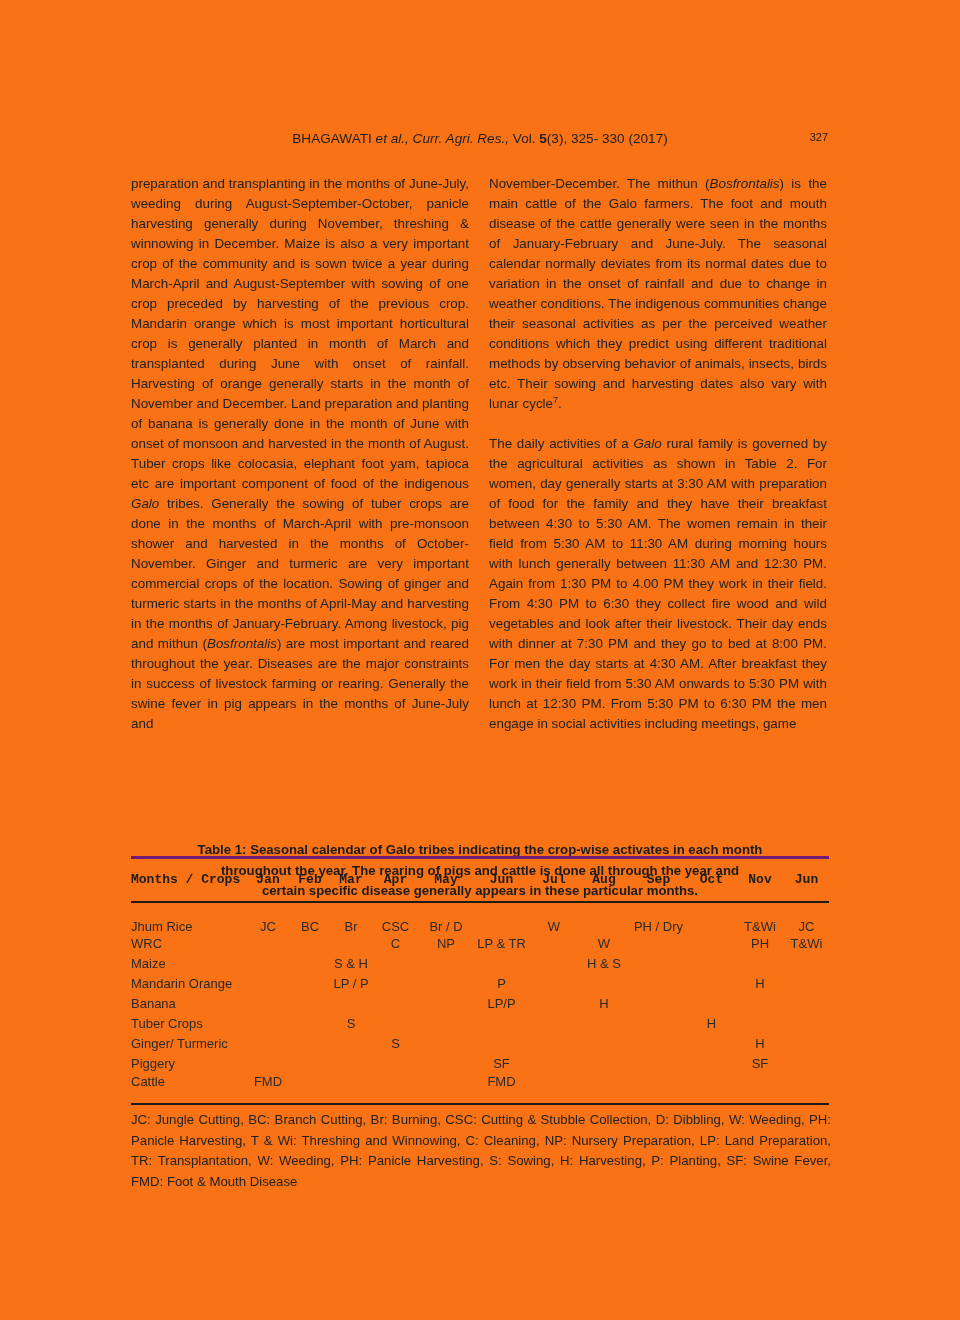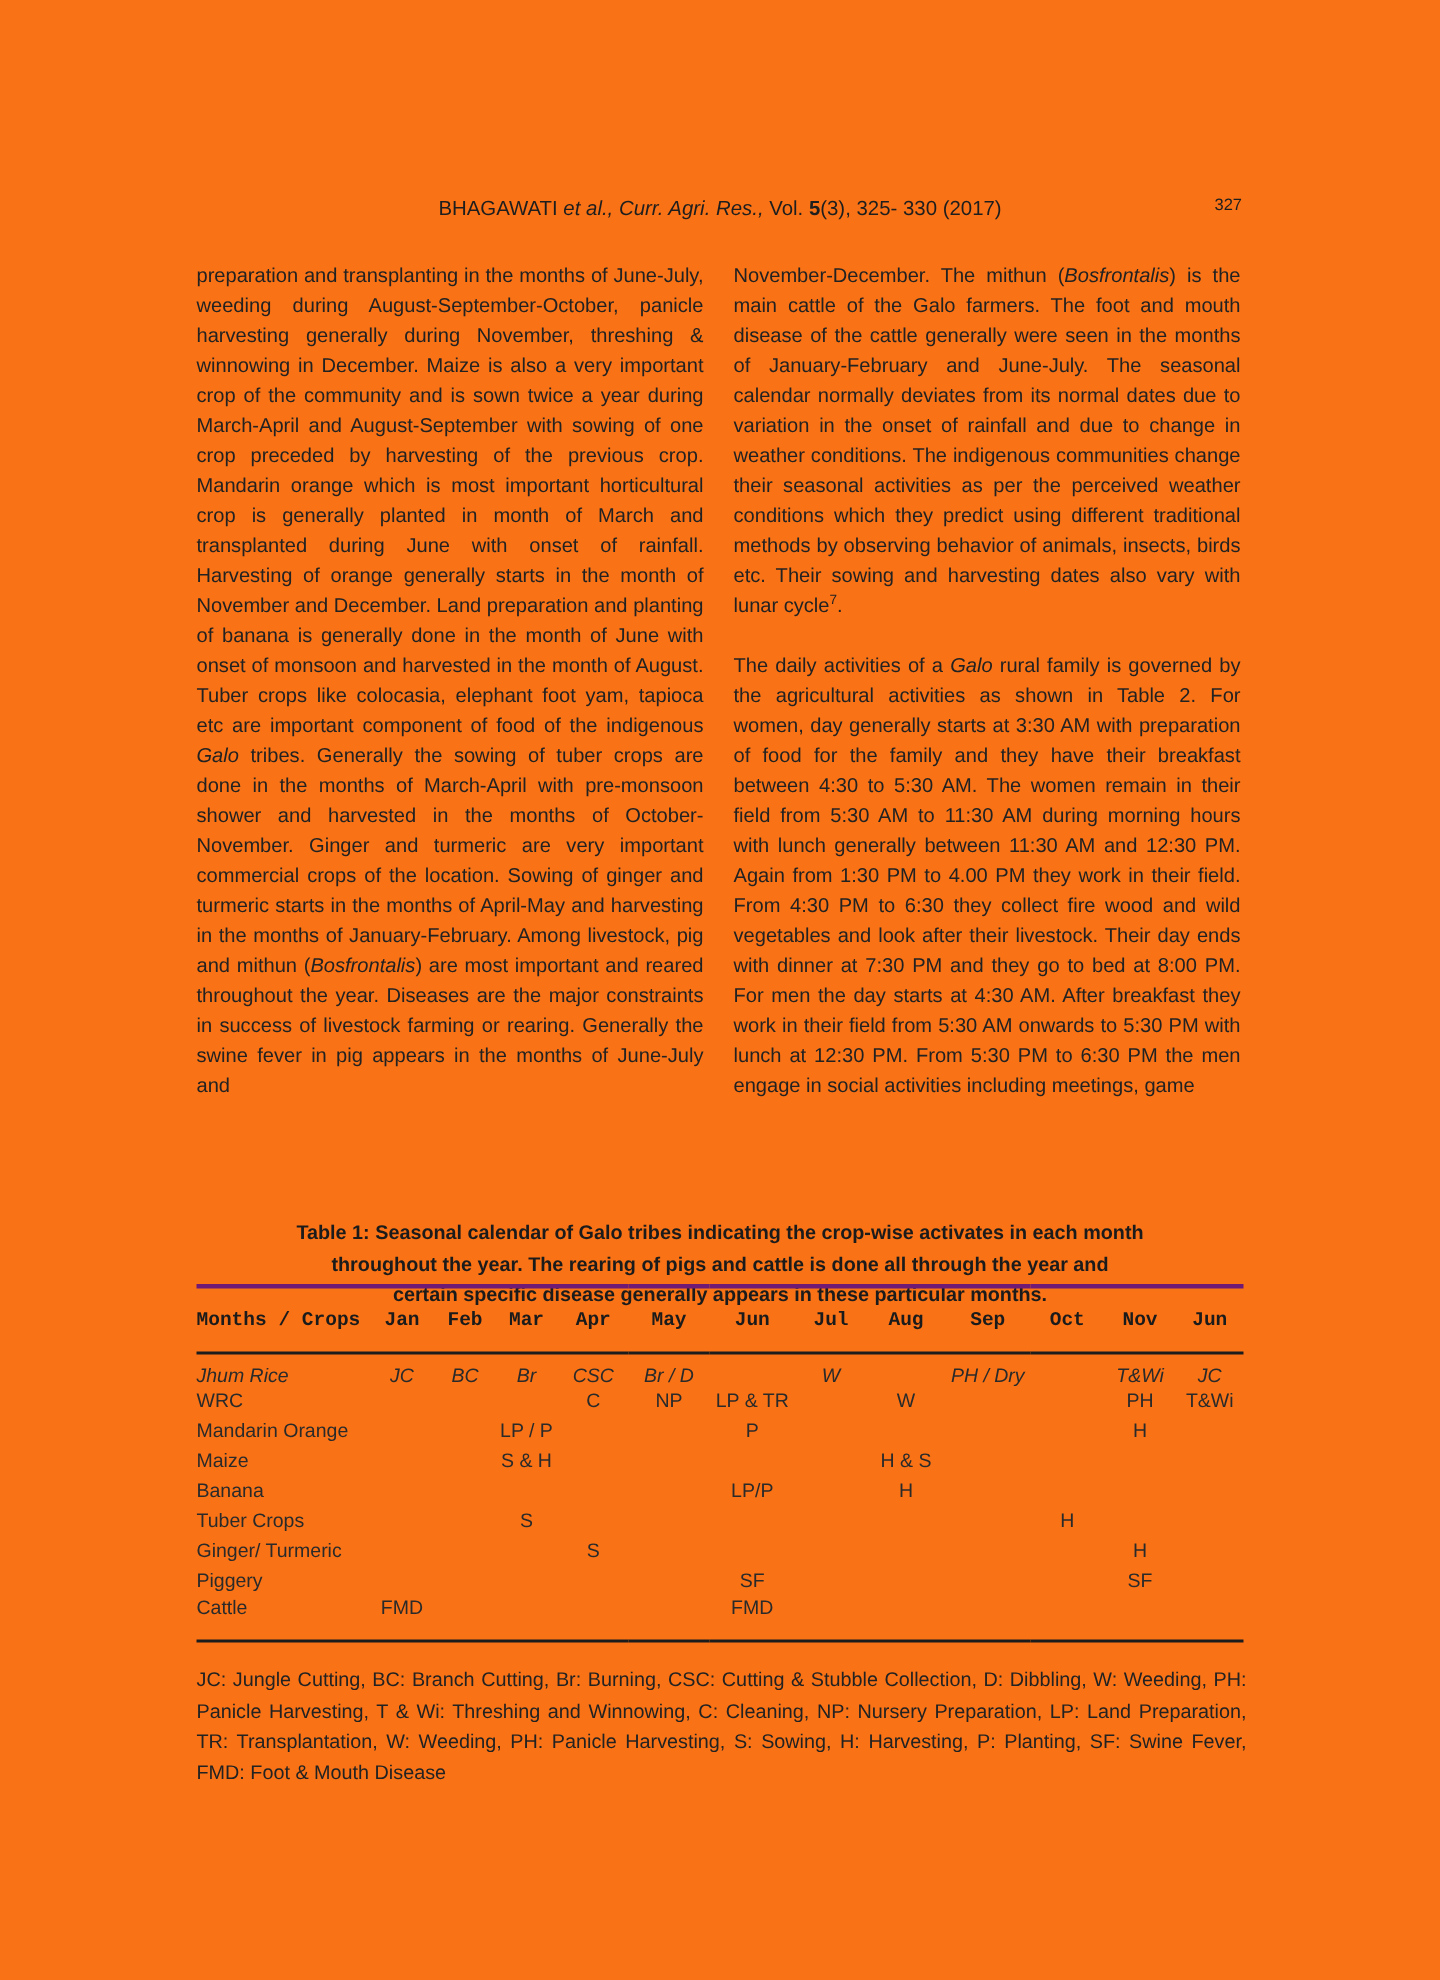--- a/index.html
+++ b/index.html
@@ -35,21 +35,21 @@
     font-size:13.4px; line-height:20px;
     text-align:justify;
     color:#222222;
   }
   .col p + p { margin-top:20px; }
   .it { font-style:italic; }
   sup.fnref { font-size:9px; vertical-align:super; line-height:0; }
 
   
   .table-caption {
-    position:absolute; top:812px; left:131px; width:698px;
+    position:absolute; top:840px; left:131px; width:698px;
     font-size:13.2px; font-weight:bold; line-height:20.5px;
     text-align:center; color:#1b1b1b;
   }
 
   
   .season-table-wrap { position:absolute; top:856px; left:131px; width:698px; }
   table.season {
     width:698px; border-collapse:collapse; table-layout:fixed;
     font-size:13px; color:#2a2a2a;
   }
@@ -59,21 +59,21 @@
     border-bottom:2.5px solid #1c1c1c;
     height:44px; vertical-align:middle;
     text-align:center; padding:0;font-family:Liberation Mono, monospace;
   }
   table.season thead th.crop-col { text-align:left; }
   table.season tbody td {
     height:20px; text-align:center; vertical-align:middle;
     white-space:nowrap; padding:0;
   }
   table.season tbody td.crop { text-align:left; }
-  table.season tbody tr:first-child td { padding-top:6px;font-style:italic; }
+  table.season tbody tr:first-child td { padding-top:16px; }
   table.season { border-bottom:2.5px solid #1c1c1c; }
   table.season tbody tr:last-child td { padding-bottom:14px; }
 
   
   .table-footnote {
     position:absolute; top:1110px; left:131px; width:700px;
     font-size:13.2px; line-height:20.5px;
     text-align:justify; color:#222222;
   }
 </style>
@@ -162,47 +162,47 @@
             <td>NP</td>
             <td>LP &amp; TR</td>
             <td></td>
             <td>W</td>
             <td></td>
             <td></td>
             <td>PH</td>
             <td>T&amp;Wi</td>
           </tr>
           <tr>
+            <td class="crop">Maize</td>
+            <td></td>
+            <td></td>
+            <td>S &amp; H</td>
+            <td></td>
+            <td></td>
+            <td></td>
+            <td></td>
+            <td>H &amp; S</td>
+            <td></td>
+            <td></td>
+            <td></td>
+            <td></td>
+          </tr>
+          <tr>
             <td class="crop">Mandarin Orange</td>
             <td></td>
             <td></td>
             <td>LP / P</td>
             <td></td>
             <td></td>
             <td>P</td>
             <td></td>
             <td></td>
             <td></td>
             <td></td>
             <td>H</td>
-            <td></td>
-          </tr>
-          <tr>
-            <td class="crop">Maize</td>
-            <td></td>
-            <td></td>
-            <td>S &amp; H</td>
-            <td></td>
-            <td></td>
-            <td></td>
-            <td></td>
-            <td>H &amp; S</td>
-            <td></td>
-            <td></td>
-            <td></td>
             <td></td>
           </tr>
           <tr>
             <td class="crop">Banana</td>
             <td></td>
             <td></td>
             <td></td>
             <td></td>
             <td></td>
             <td>LP/P</td>

